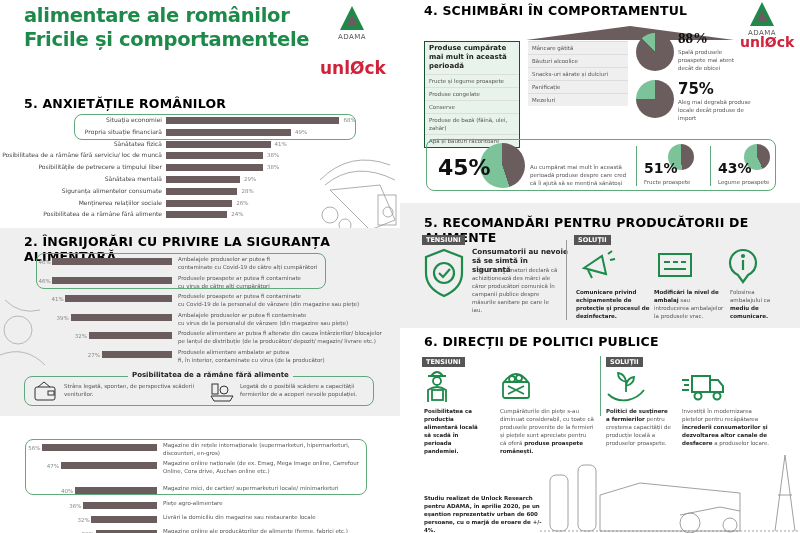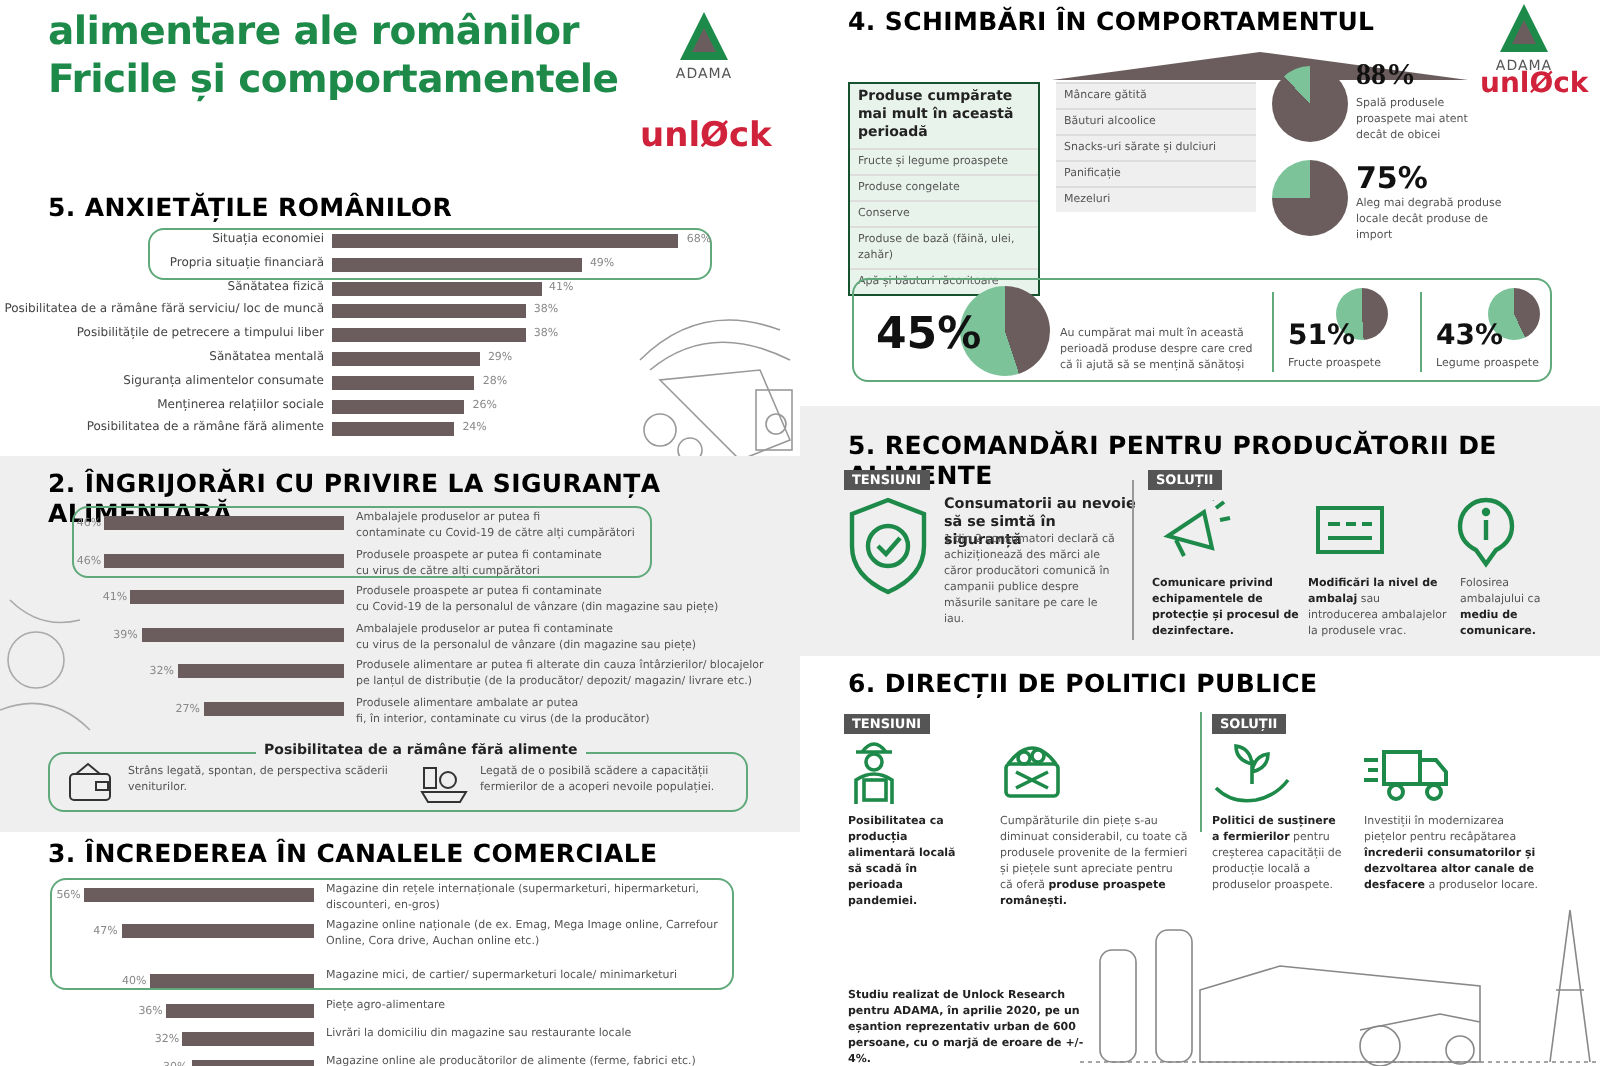--- a/index.html
+++ b/index.html
@@ -156,21 +156,20 @@
         <rect x="2" y="4" width="6" height="10"></rect>
         <circle cx="14" cy="10" r="4"></circle>
         <path d="M1 16 L23 16 L20 21 L4 21 Z"></path>
       </g>
   </svg>
   <div class="small" style="position:absolute;left:240px;top:382px;">
     <div>Legată de o posibilă scădere a capacității</div>
     <div>fermierilor de a acoperi nevoile populației.</div>
   </div>
 
-  <div class="h2" style="left:24px;top:419px;">3. ÎNCREDEREA ÎN CANALELE COMERCIALE</div>
   <div class="box-green" style="left:25px;top:439px;width:342px;height:56px;"></div>
   <div id="s3">
       <div class="bar" style="left:42.20000000000002px;top:444px;width:114.79999999999998px;"></div>
       <div class="pct" style="left:28.200000000000017px;top:445px;">56%</div>
       <div class="small" style="position:absolute;left:163px;top:441px;white-space:nowrap;">
         <div>Magazine din rețele internaționale (supermarketuri, hipermarketuri,</div>
         <div>discounteri, en-gros)</div>
       </div>
       <div class="bar" style="left:60.650000000000006px;top:462px;width:96.35px;"></div>
       <div class="pct" style="left:46.650000000000006px;top:463px;">47%</div>

